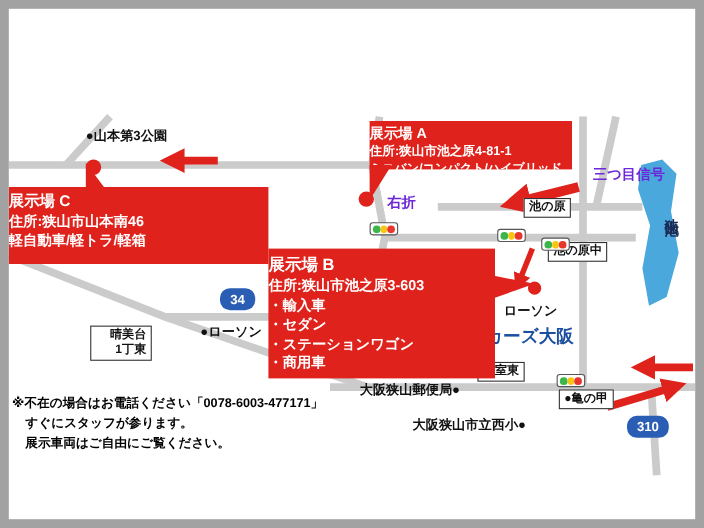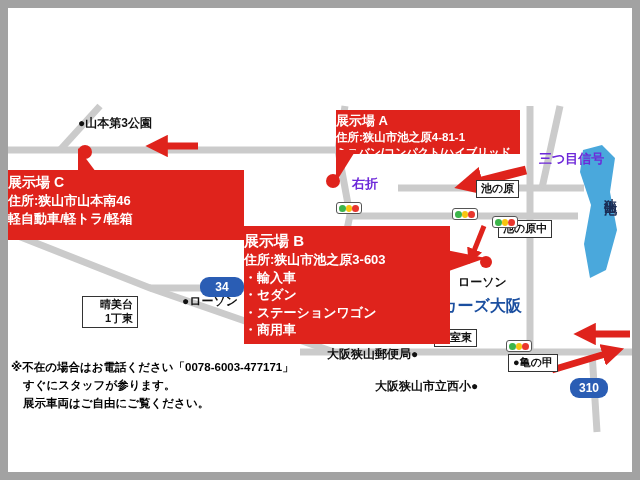--- a/index.html
+++ b/index.html
@@ -121,21 +121,21 @@
 
   <div class="label-box" style="left:476px;top:180px">池の原</div>
   <div class="label-box" style="left:498px;top:220px">池の原中</div>
   <div class="label-box" style="left:434px;top:329px">岩室東</div>
   <div class="label-box" style="left:508px;top:354px">●亀の甲</div>
   <div class="label-box" style="left:82px;top:296px;width:56px">
     <div>晴美台</div>
     <div>1丁東</div>
   </div>
 
-  <div class="route-sign" style="left:200px;top:277px;width:44px;height:20px">34</div>
+  <div class="route-sign" style="left:200px;top:262px;width:32px;height:20px">34</div>
   <div class="route-sign" style="left:570px;top:378px;width:38px;height:20px">310</div>
 
   <div class="notes">
     <div>※不在の場合はお電話ください「0078-6003-477171」</div>
     <div class="indent">すぐにスタッフが参ります。</div>
     <div class="indent">展示車両はご自由にご覧ください。</div>
   </div>
 
   <div class="frame"></div>
 </div>

